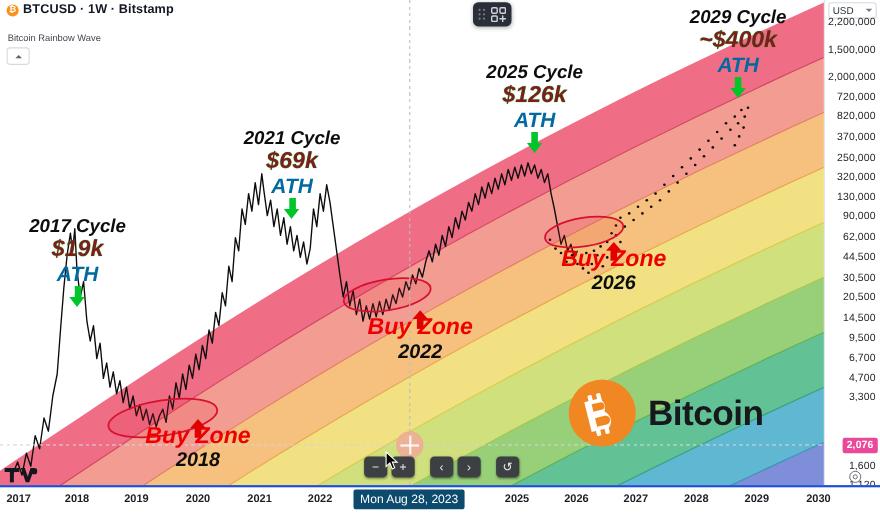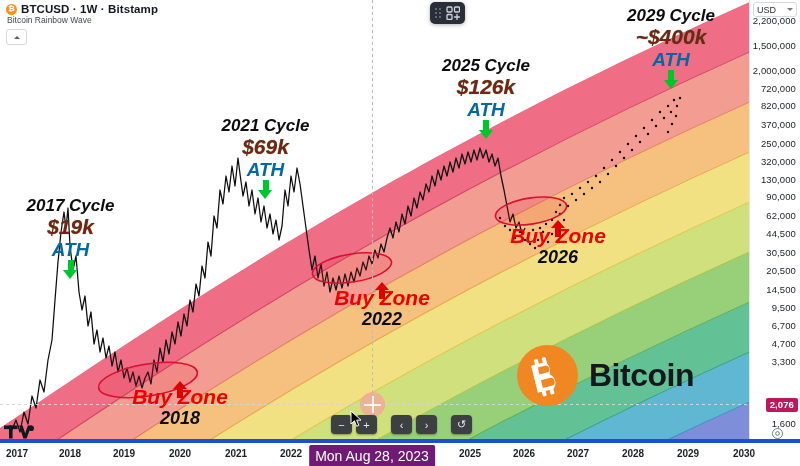--- a/index.html
+++ b/index.html
@@ -5,50 +5,50 @@
   html,body{margin:0;padding:0;background:#fff;}
   body{width:800px;height:466px;overflow:hidden;position:relative;
        font-family:"Liberation Sans",sans-serif;-webkit-font-smoothing:antialiased;}
   #root{position:absolute;inset:0;width:800px;height:466px;background:#ffffff;}
 
   
   .plot{position:absolute;left:0;top:0;width:750px;height:443px;overflow:hidden;}
   .axis-right{position:absolute;right:0;top:0;width:50px;height:443px;background:#fff;
               border-left:1px solid #e3e5e8;z-index:40;}
   .axis-bottom{position:absolute;left:0;bottom:0;width:800px;height:23px;background:#fff;
-               border-top:4px solid #1d4ed8;z-index:40;}
+               border-top:2px solid #1d4ed8;z-index:40;}
 
   
   .ptick{position:absolute;right:4px;font-size:9.5px;color:#1b1f24;letter-spacing:.1px;
          line-height:10px;text-align:right;white-space:nowrap;}
-  .ptick.badge{right:2px;background:#be185d;color:#fff;padding:2px 4px;border-radius:2px;
+  .ptick.badge{right:2px;background:#ec4899;color:#fff;padding:2px 4px;border-radius:2px;
                font-weight:600;}
   .usd-sel{position:absolute;right:3px;top:2px;width:44px;height:15px;border:1px solid #d6dade;
            border-radius:3px;background:#fff;display:flex;align-items:center;
            justify-content:space-between;padding:0 3px;box-sizing:border-box;}
   .usd-sel span{font-size:9px;color:#2a2e39;text-align:center;}
   .caret{width:0;height:0;border-left:3px solid transparent;border-right:3px solid transparent;
          border-top:3.5px solid #787b86;}
   .gear{position:absolute;right:16px;bottom:3px;width:13px;height:13px;}
 
   
   .ttick{position:absolute;top:5px;transform:translateX(-50%);font-size:10px;font-weight:bold;
          color:#1b1f24;white-space:nowrap;}
-  .tooltip-date{position:absolute;top:2px;transform:translateX(-50%);background:#701a75;
-                color:#fff;font-size:14px;padding:3px 6px;border-radius:2px;white-space:nowrap;
+  .tooltip-date{position:absolute;top:2px;transform:translateX(-50%);background:#0c4a6e;
+                color:#fff;font-size:11px;padding:3px 6px;border-radius:2px;white-space:nowrap;
                 z-index:50;}
 
   
   .hdr{position:absolute;left:6px;top:3px;z-index:60;}
   .hdr-row{display:flex;align-items:center;gap:4px;}
   .btc-dot{width:11px;height:11px;border-radius:50%;background:#f7931a;display:flex;
            align-items:center;justify-content:center;color:#fff;font-size:8px;font-weight:bold;
            line-height:1;}
   .sym{font-size:11.5px;color:#131722;font-weight:700;letter-spacing:.1px;}
-  .subttl{font-size:8.5px;color:#434651;margin-top:0;margin-left:1px;}
+  .subttl{font-size:8.5px;color:#434651;margin-top:14px;margin-left:1px;}
   .collapse-btn{margin-top:4px;width:19px;height:14px;border:1px solid #d6dade;border-radius:3px;
                 background:#fff;display:flex;align-items:center;justify-content:center;}
   .chev-up{width:0;height:0;border-left:3px solid transparent;border-right:3px solid transparent;
            border-bottom:3.5px solid #5d606b;}
 
   
   .float-widget{position:absolute;left:430px;top:2px;height:22px;background:#2a2e39;
                 border-radius:5px;display:flex;align-items:center;gap:5px;padding:0 5px;z-index:60;
                 box-shadow:0 1px 4px rgba(0,0,0,.3);}
   .dots{display:grid;grid-template-columns:repeat(2,2px);grid-template-rows:repeat(3,2px);gap:2px;}

